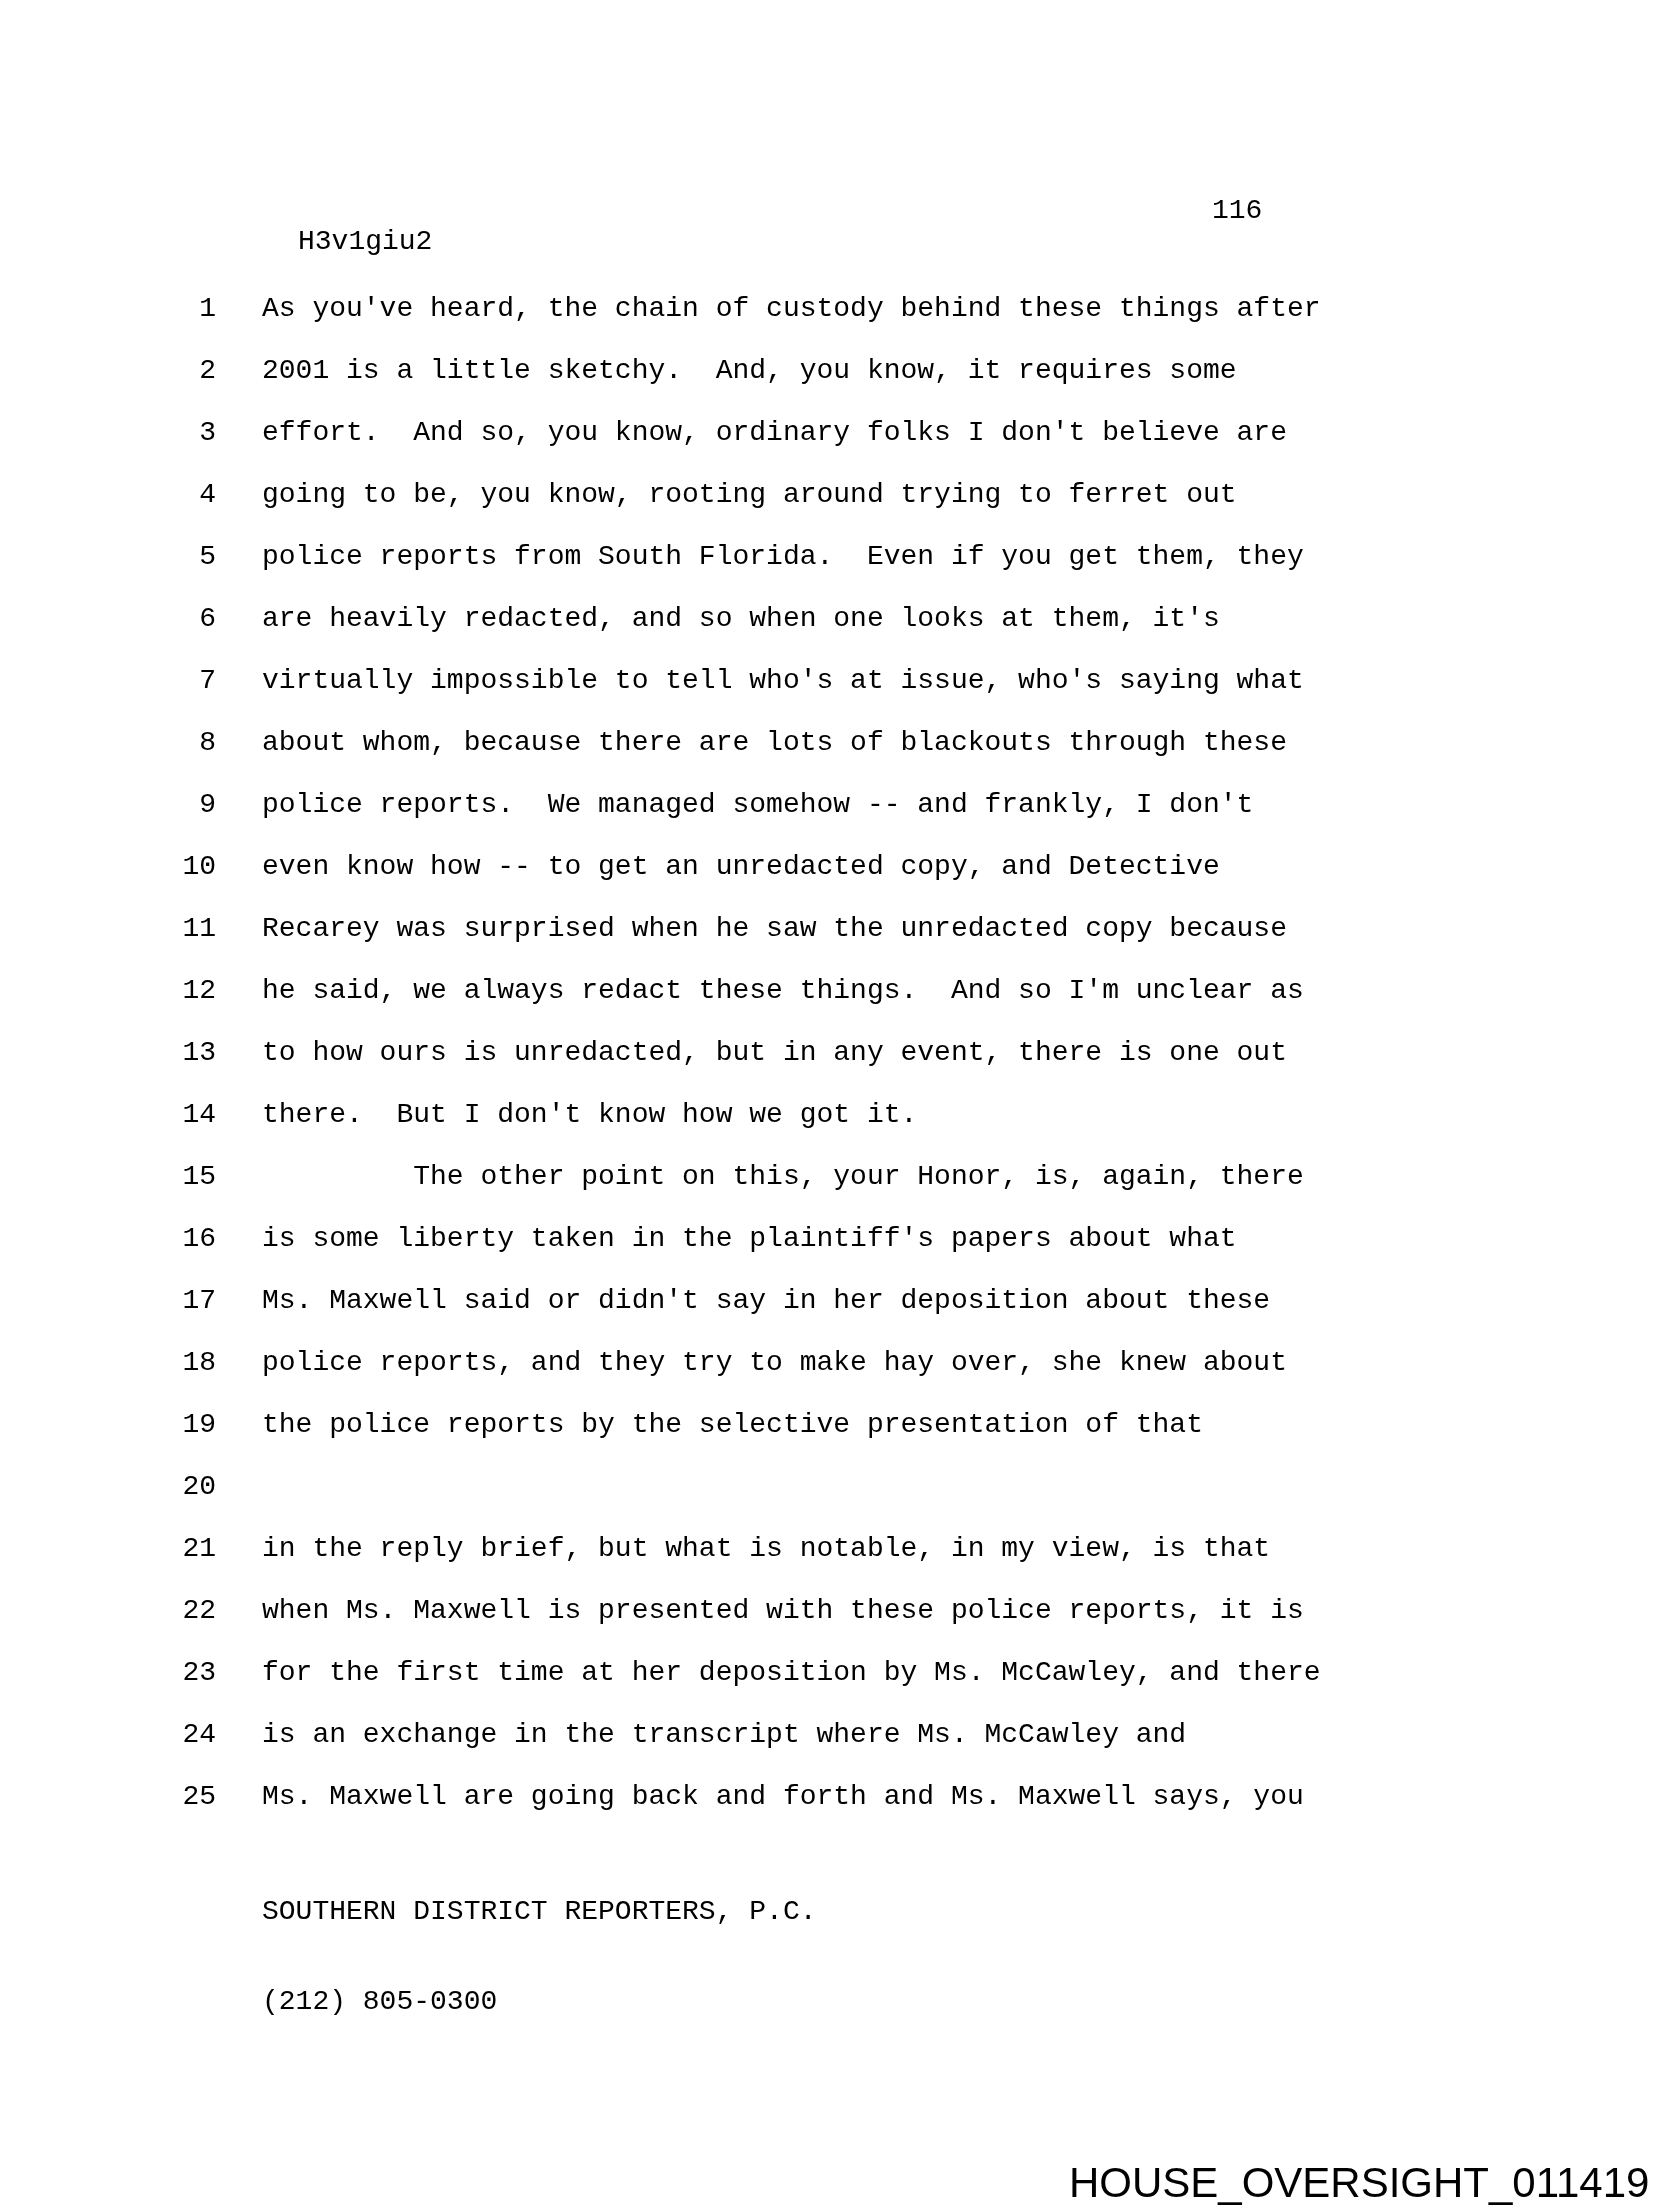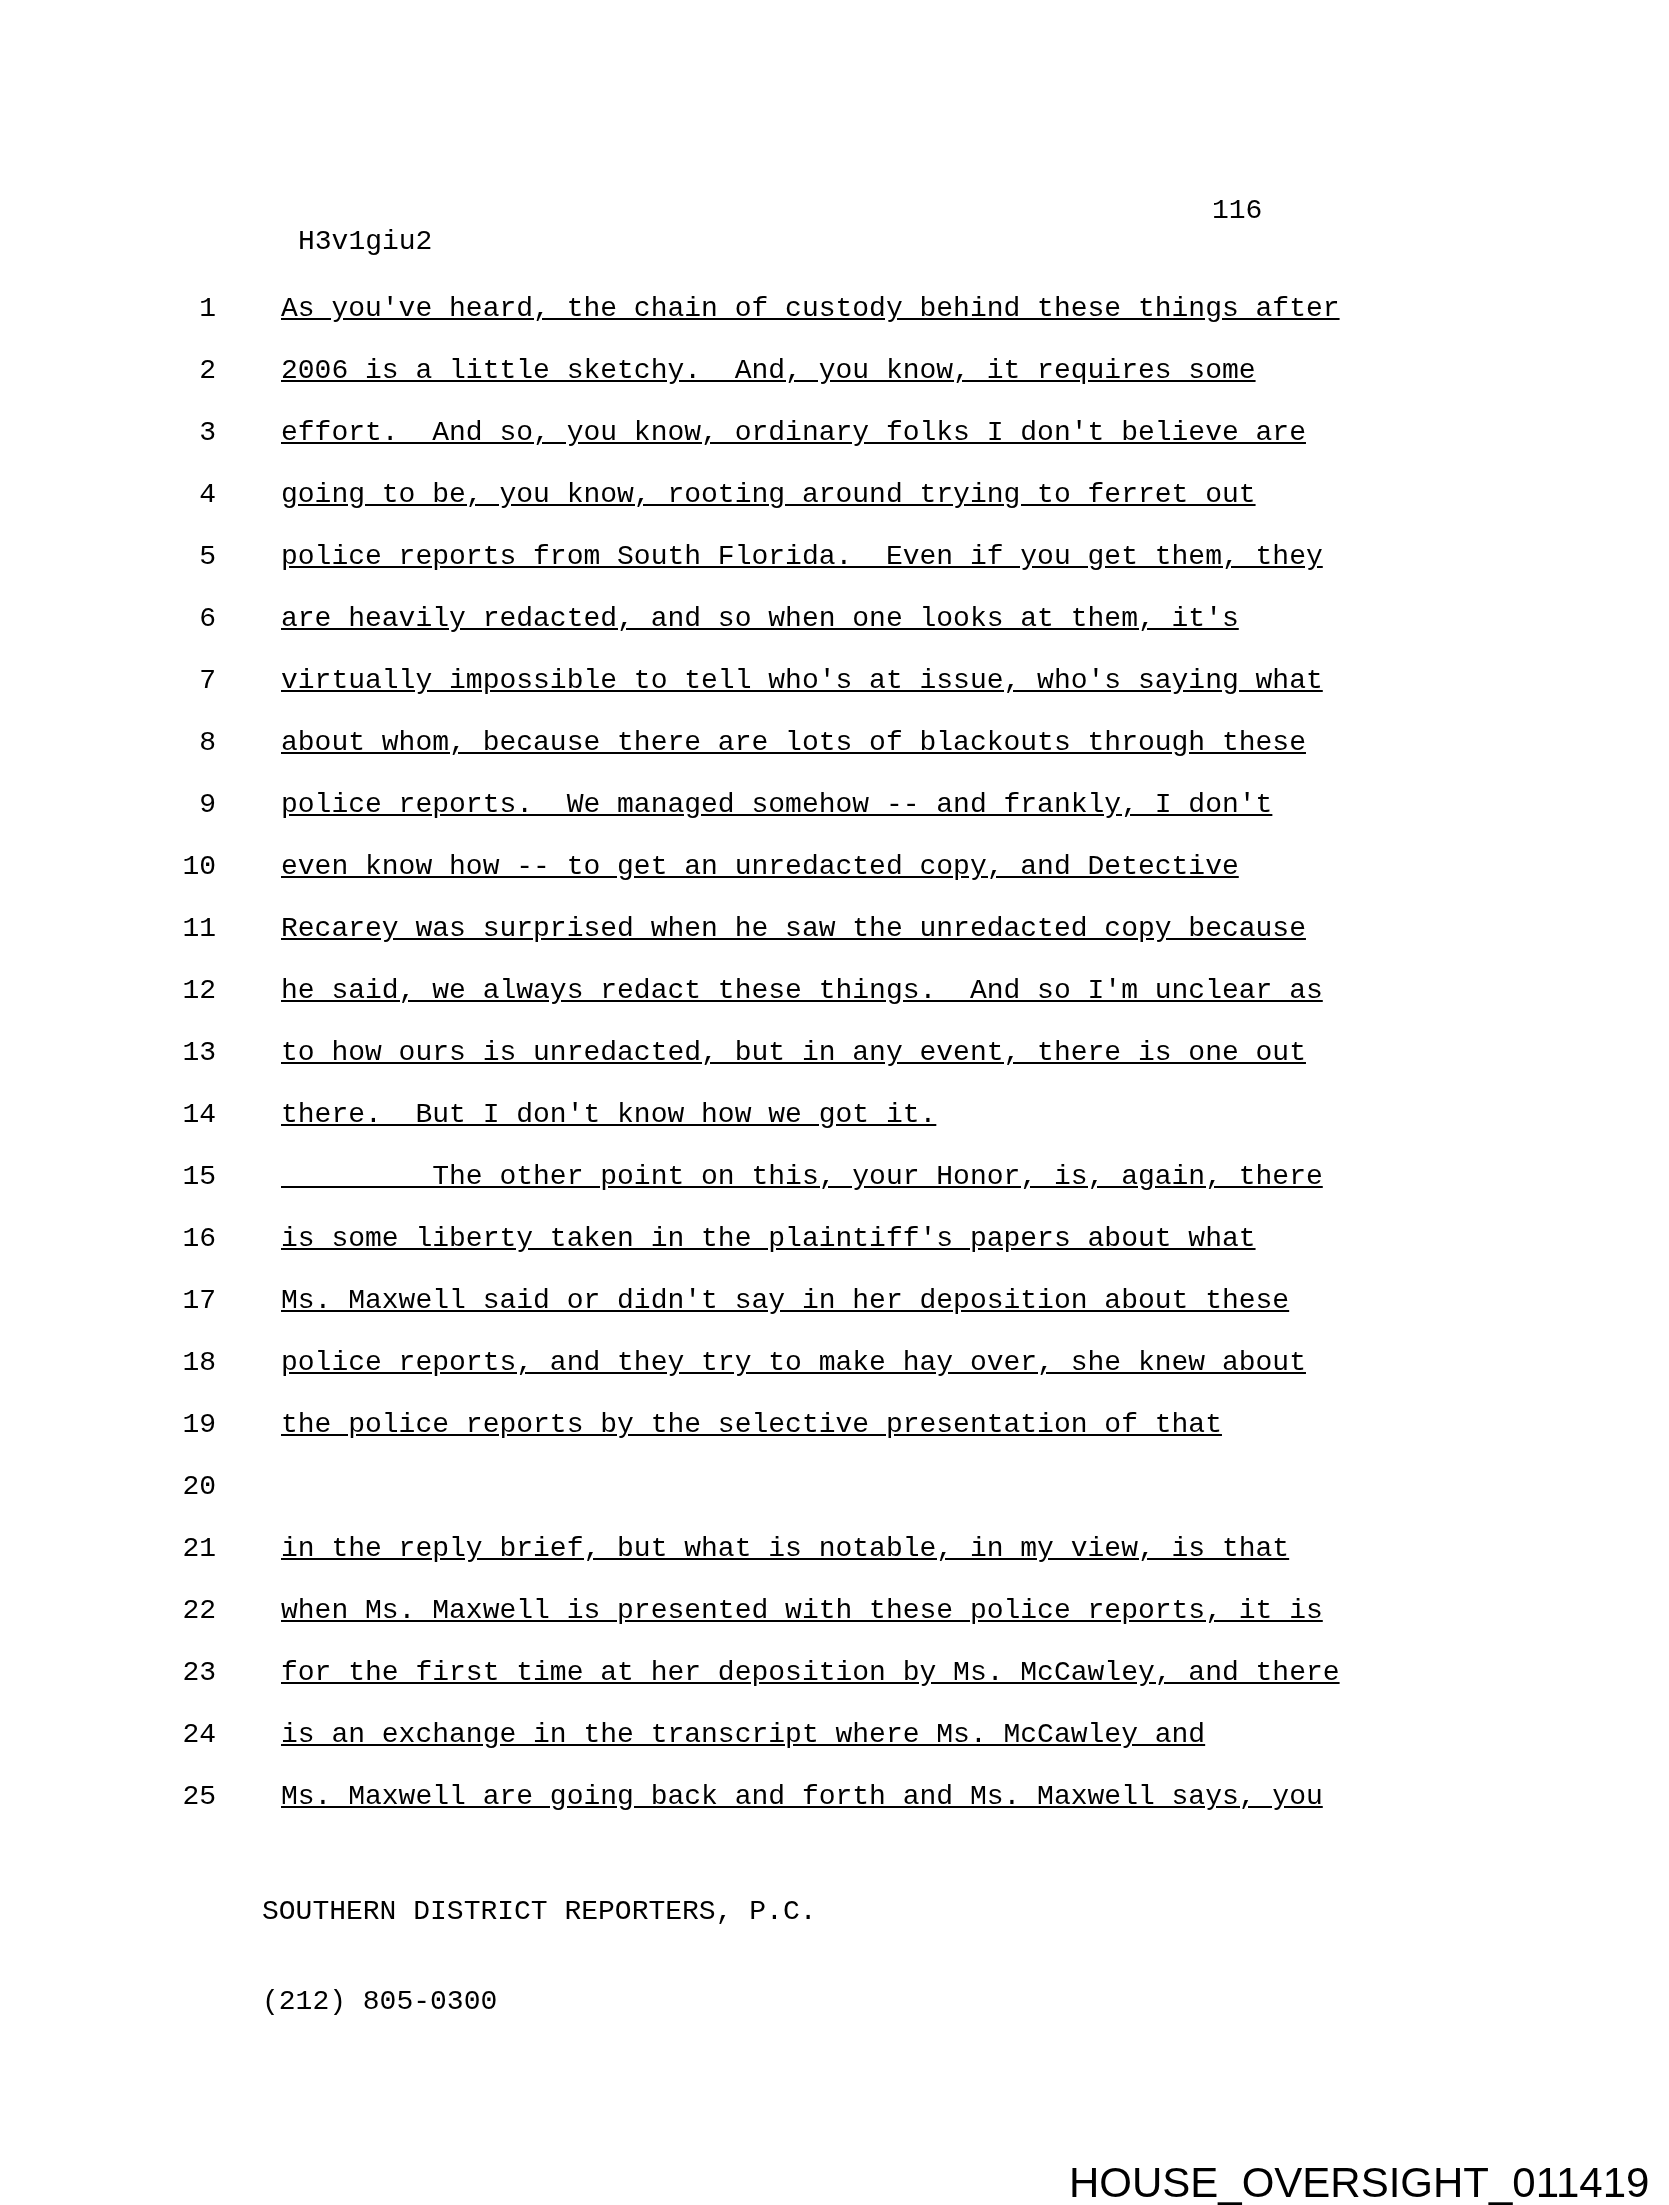--- a/index.html
+++ b/index.html
@@ -44,23 +44,22 @@
     height: 62px;
     line-height: 62px;
   }
   .line-num {
     width: 216px;
     text-align: right;
     white-space: pre;
     flex: none;
   }
   .line-text {
-    margin-left: 65px;
+    margin-left: 46px;
     white-space: pre;
-    text-decoration: underline;
   }
   .footer {
     position: absolute;
     top: 1837px;
     left: 262px;
     width: 1051px;
     text-align: left;
     line-height: 30px;
     white-space: pre;
   }
@@ -83,21 +82,21 @@
 
   <div class="transcript-id">H3v1giu2</div>
 
   <div class="lines">
     <div class="line">
         <span class="line-num">1</span>
         <span class="line-text">As you've heard, the chain of custody behind these things after</span>
       </div>
     <div class="line">
         <span class="line-num">2</span>
-        <span class="line-text">2006 is a little sketchy.  And, you know, it requires some</span>
+        <span class="line-text">2001 is a little sketchy.  And, you know, it requires some</span>
       </div>
     <div class="line">
         <span class="line-num">3</span>
         <span class="line-text">effort.  And so, you know, ordinary folks I don't believe are</span>
       </div>
     <div class="line">
         <span class="line-num">4</span>
         <span class="line-text">going to be, you know, rooting around trying to ferret out</span>
       </div>
     <div class="line">

